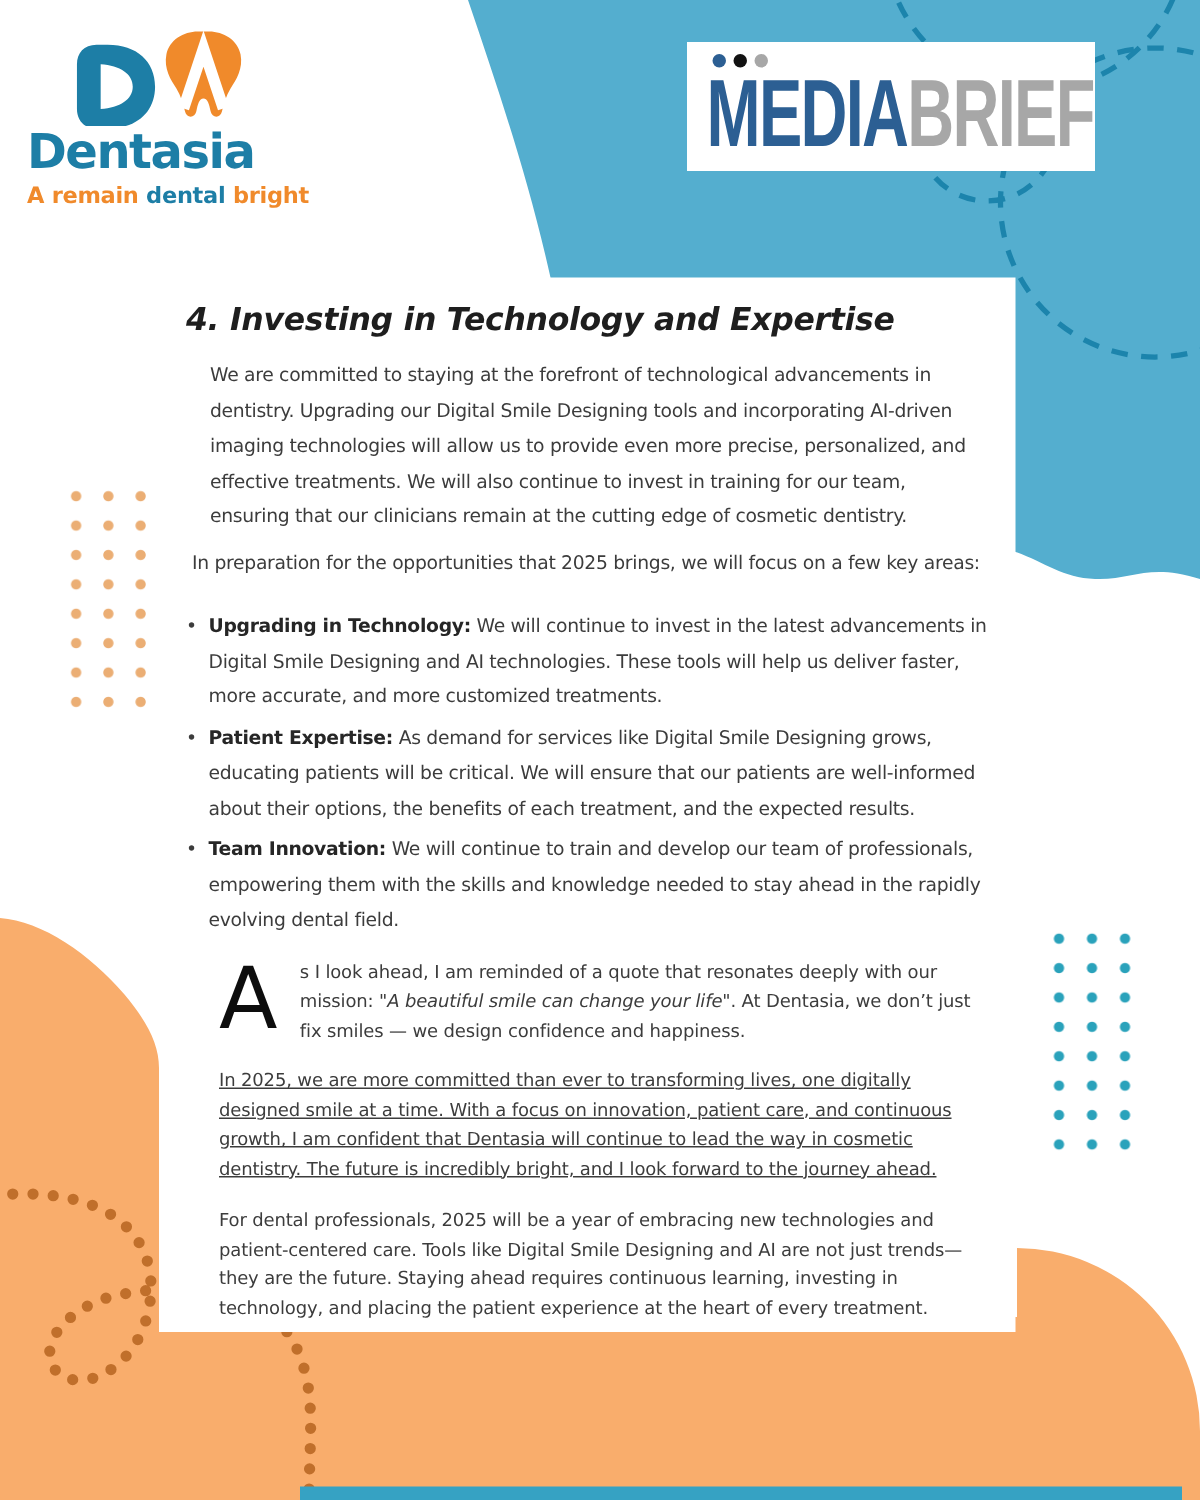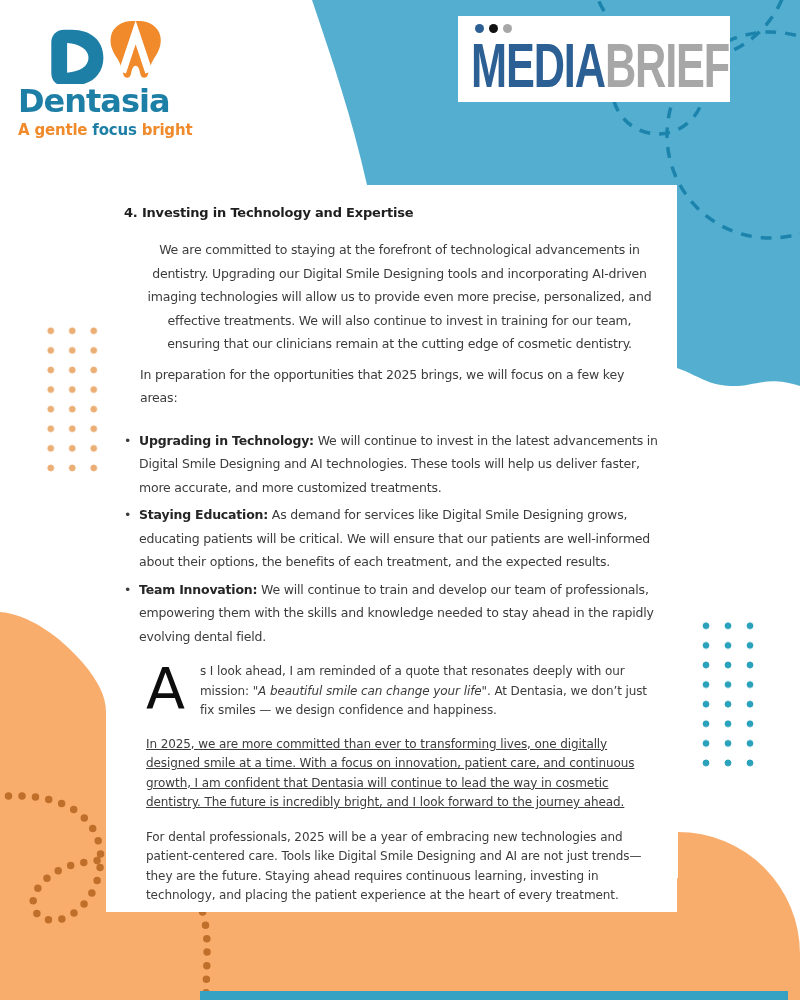--- a/index.html
+++ b/index.html
@@ -22,21 +22,21 @@
     background-image:radial-gradient(circle,var(--orange-dots-light) 3.1px,transparent 3.7px);
     background-size:21.5px 19.6px;
   }
   .dot-grid.right{
     left:695px;top:616px;width:67px;height:158px;
     background-image:radial-gradient(circle,var(--teal-dots) 3.1px,transparent 3.7px);
     background-size:22px 19.6px;
   }
 
   
-  .masthead{position:absolute;left:458px;top:16px;width:272px;height:86px;background:#fff;}
+  .masthead{position:absolute;left:458px;top:28px;width:272px;height:86px;background:#fff;}
   .mb-dots{position:absolute;left:17px;top:8px;display:flex;gap:5px;}
   .mb-dots span{width:9px;height:9px;border-radius:50%;display:block;}
   .mb-dot-blue{background:var(--media-blue);}
   .mb-dot-black{background:#121212;}
   .mb-dot-gray{background:var(--brief-gray);}
   .mb-text{
     position:absolute;left:13px;top:17px;white-space:nowrap;
     font-family:"Liberation Sans",sans-serif;font-weight:800;font-size:57px;
     letter-spacing:-1.5px;transform:scale(0.76,1.12);transform-origin:0 0;line-height:1;
   }
@@ -53,26 +53,26 @@
   .tagline{font-weight:700;font-size:15px;margin-top:3px;letter-spacing:-0.2px;line-height:18px;}
   .tag-orange{color:var(--brand-orange);}
   .tag-teal{color:var(--brand-teal);}
 
   
   .card{
     position:absolute;left:106px;top:185px;width:571px;min-height:693px;
     background:#fff;padding:18px 18px 6px 18px;color:var(--body-text);
   }
   .card h3{
-    font-size:13px;font-weight:700;color:var(--heading-text);
-    letter-spacing:-0.2px;margin:0 0 15px 0;line-height:20px;
+    font-size:21px;font-weight:700;color:var(--heading-text);
+    letter-spacing:-0.2px;margin:0 0 15px 0;line-height:20px;font-style:italic;
   }
   .body-txt{font-size:12.5px;line-height:23.5px;letter-spacing:-0.2px;}
-  .p1{margin:0 0 7px 16px;text-align:center;}
-  .p2{margin:0 0 19px 16px;}
+  .p1{margin:0 0 7px 16px;}
+  .p2{margin:0 0 19px 4px;}
   .bullets{margin:0 0 14px 0;}
   .bullet{display:flex;margin-bottom:4px;}
   .bullet .marker{width:15px;flex:0 0 15px;}
   .bullet b{font-weight:700;color:#262626;}
   .quote-region{margin-left:22px;font-size:12px;line-height:19.5px;letter-spacing:-0.1px;}
   .quote-para{margin:0 0 14px 0;}
   .dropcap{
     float:left;font-size:57px;line-height:48px;color:#0d0d0d;
     margin:3px 15px 0 0;font-weight:400;
   }
@@ -132,37 +132,37 @@
         <g transform="translate(72,1) scale(0.95)">
           <path fill="#F08A2B" d="M23,0 C13,0 3,6 1,16 C-1,26 4,34 8,40 C11,45 13,51 14,56
                C15,61 21,61 22,56 C23,51 24,47 27,47 C30,47 31,51 32,56
                C33,61 39,61 40,56 C41,51 43,45 46,40 C50,34 55,26 53,16
                C51,6 41,0 31,0 Z"></path>
           <path fill="none" stroke="#ffffff" stroke-width="8" d="M13,54 L27,12 L41,54"></path>
         </g>
       </svg>
     </div>
     <div class="wordmark">Dentasia</div>
-    <div class="tagline"><span class="tag-orange">A gentle </span><span class="tag-teal">focus </span><span class="tag-orange">bright</span></div>
+    <div class="tagline"><span class="tag-orange">A remain </span><span class="tag-teal">dental </span><span class="tag-orange">bright</span></div>
   </div>
 
   <div class="card">
     <h3>4. Investing in Technology and Expertise</h3>
 
     <p class="body-txt p1">We are committed to staying at the forefront of technological advancements in dentistry. Upgrading our Digital Smile Designing tools and incorporating AI-driven imaging technologies will allow us to provide even more precise, personalized, and effective treatments. We will also continue to invest in training for our team, ensuring that our clinicians remain at the cutting edge of cosmetic dentistry.</p>
     <p class="body-txt p2">In preparation for the opportunities that 2025 brings, we will focus on a few key areas:</p>
 
     <div class="bullets body-txt">
       <div class="bullet">
         <span class="marker">•</span>
         <span><b>Upgrading in Technology:</b><span> We will continue to invest in the latest advancements in Digital Smile Designing and AI technologies. These tools will help us deliver faster, more accurate, and more customized treatments.</span></span>
       </div>
       <div class="bullet">
         <span class="marker">•</span>
-        <span><b>Staying Education:</b><span> As demand for services like Digital Smile Designing grows, educating patients will be critical. We will ensure that our patients are well-informed about their options, the benefits of each treatment, and the expected results.</span></span>
+        <span><b>Patient Expertise:</b><span> As demand for services like Digital Smile Designing grows, educating patients will be critical. We will ensure that our patients are well-informed about their options, the benefits of each treatment, and the expected results.</span></span>
       </div>
       <div class="bullet">
         <span class="marker">•</span>
         <span><b>Team Innovation:</b><span> We will continue to train and develop our team of professionals, empowering them with the skills and knowledge needed to stay ahead in the rapidly evolving dental field.</span></span>
       </div>
     </div>
 
     <div class="quote-region">
       <p class="quote-para">
         <span class="dropcap">A</span><span>s I look ahead, I am reminded of a quote that resonates deeply with our mission: </span><span class="q-italic">"A beautiful smile can change your life"</span><span>. At Dentasia, we don’t just fix smiles — we design confidence and happiness.</span>

